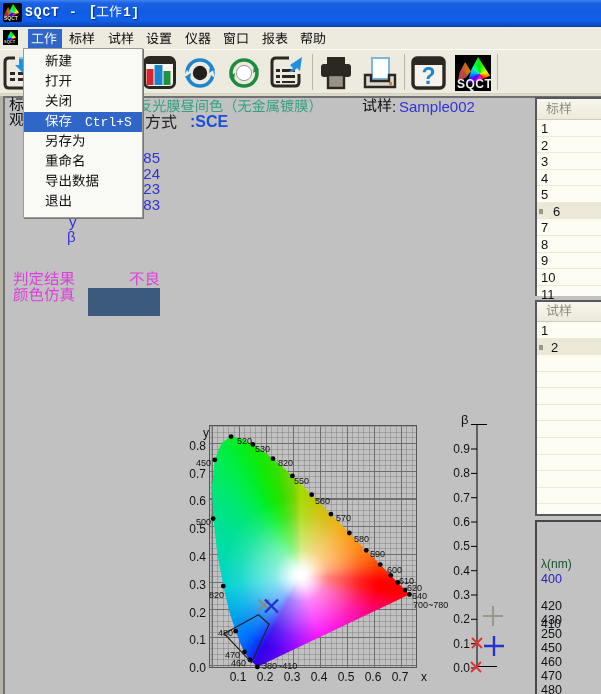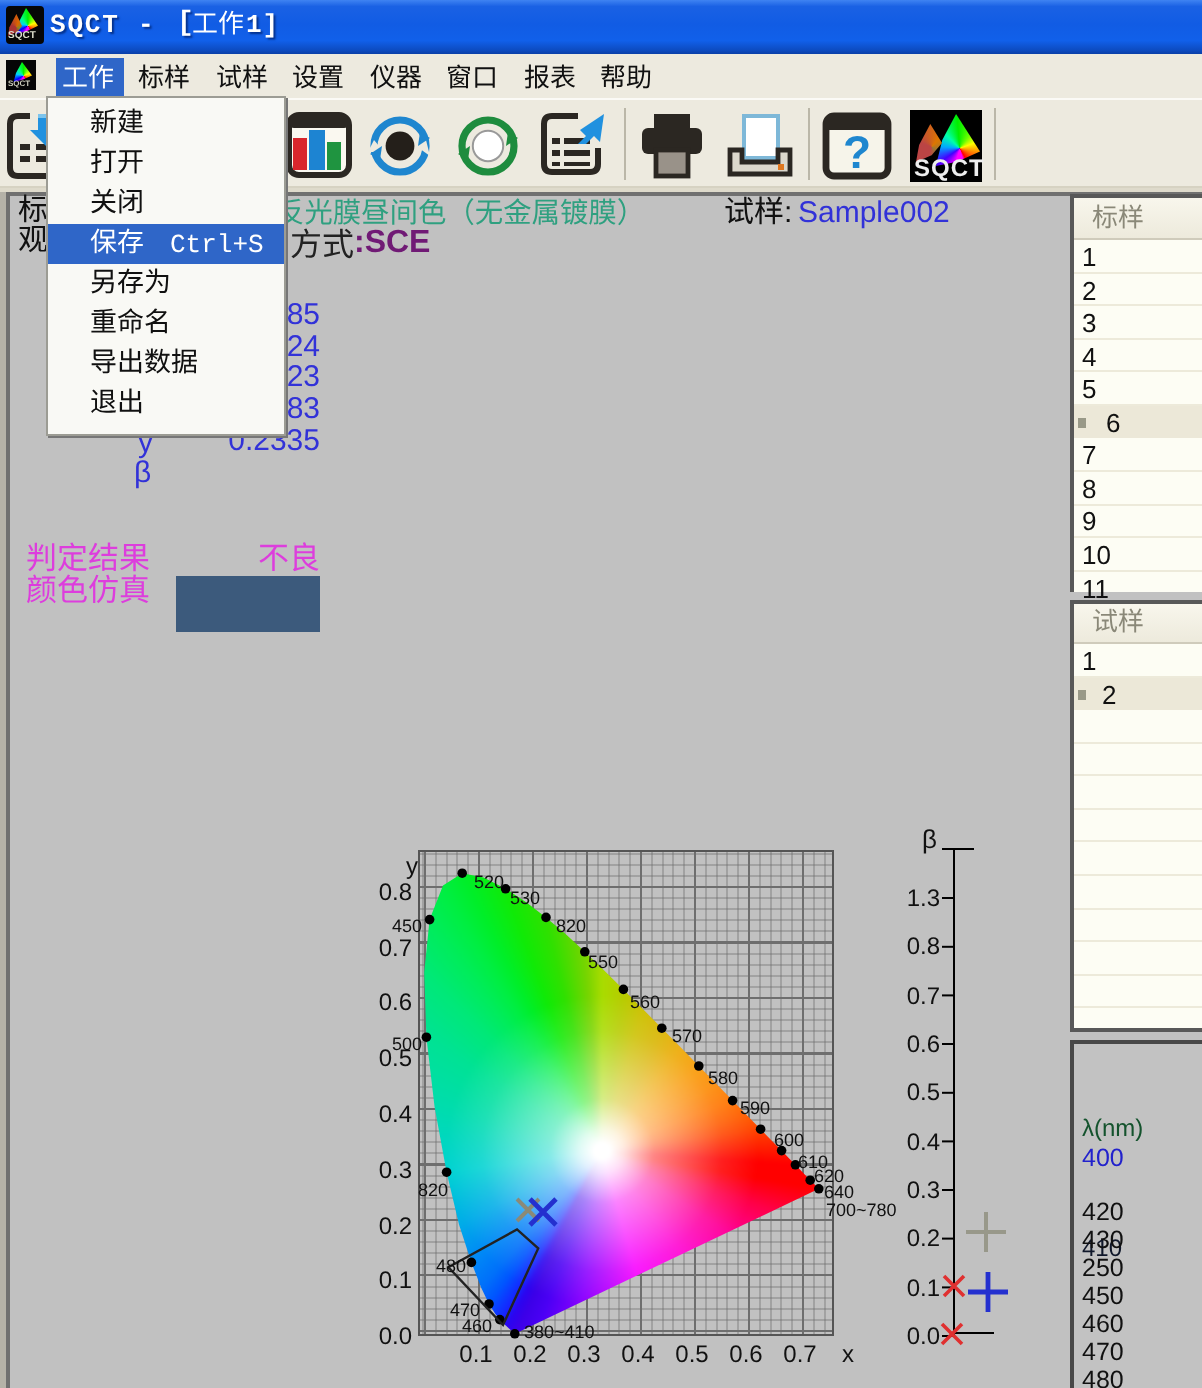--- a/index.html
+++ b/index.html
@@ -134,26 +134,25 @@
       <path fill="#2FA080" d="M11.41 0.41C9.37 0.99 5.59 1.34 2.39 1.50V5.28C2.39 7.49 2.27 10.57 0.78 12.76C1.05 12.87 1.50 13.19 1.70 13.39C3.18 11.21 3.46 7.99 3.49 5.65H4.44C5.09 7.52 6.02 9.07 7.25 10.30C6.00 11.24 4.55 11.91 3.03 12.31C3.25 12.55 3.52 12.97 3.64 13.27C5.26 12.79 6.78 12.07 8.09 11.04C9.32 12.02 10.83 12.75 12.63 13.22C12.78 12.92 13.07 12.49 13.30 12.28C11.57 11.89 10.11 11.24 8.91 10.35C10.35 8.98 11.47 7.19 12.09 4.87L11.37 4.55L11.16 4.61H3.49V2.41C6.57 2.27 10.01 1.90 12.29 1.26ZM10.70 5.65C10.12 7.25 9.21 8.59 8.06 9.62C6.94 8.56 6.09 7.22 5.52 5.65Z M16.15 1.33C16.88 2.45 17.59 3.94 17.83 4.88L18.87 4.48C18.60 3.52 17.84 2.07 17.12 0.97ZM25.48 0.82C25.09 1.94 24.31 3.52 23.69 4.48L24.60 4.84C25.23 3.91 26.00 2.45 26.59 1.22ZM20.71 0.28V5.70H14.98V6.71H18.77C18.54 9.41 18.00 11.43 14.68 12.43C14.92 12.65 15.23 13.07 15.35 13.34C18.92 12.16 19.63 9.84 19.89 6.71H22.53V11.75C22.53 12.97 22.87 13.31 24.15 13.31C24.40 13.31 25.92 13.31 26.21 13.31C27.42 13.31 27.70 12.70 27.83 10.38C27.53 10.29 27.07 10.11 26.83 9.92C26.78 11.97 26.69 12.31 26.12 12.31C25.78 12.31 24.53 12.31 24.26 12.31C23.71 12.31 23.60 12.22 23.60 11.75V6.71H27.66V5.70H21.79V0.28Z M35.57 6.34H40.02V7.36H35.57ZM35.57 4.60H40.02V5.60H35.57ZM38.85 0.29V1.46H36.73V0.29H35.75V1.46H33.81V2.35H35.75V3.39H36.73V2.35H38.85V3.40H39.83V2.35H41.84V1.46H39.83V0.29ZM34.59 3.81V8.15H37.18C37.16 8.52 37.11 8.87 37.04 9.20H33.81V10.12H36.80C36.35 11.30 35.42 12.08 33.44 12.56C33.65 12.75 33.90 13.12 34.00 13.37C36.25 12.78 37.30 11.82 37.81 10.36C38.46 11.84 39.63 12.89 41.30 13.37C41.44 13.10 41.74 12.72 41.98 12.51C40.42 12.15 39.31 11.30 38.70 10.12H41.79V9.20H38.11C38.16 8.87 38.21 8.52 38.24 8.15H41.02V3.81ZM29.79 0.92V5.99C29.79 8.05 29.70 10.89 28.82 12.87C29.05 12.96 29.45 13.19 29.63 13.33C30.24 11.97 30.50 10.18 30.61 8.49H32.40V12.07C32.40 12.25 32.34 12.31 32.19 12.31C32.03 12.32 31.53 12.32 30.99 12.31C31.11 12.55 31.24 12.99 31.26 13.22C32.07 13.22 32.56 13.20 32.88 13.04C33.19 12.87 33.29 12.59 33.29 12.09V0.92ZM30.68 1.90H32.40V4.17H30.68ZM30.68 5.15H32.40V7.49H30.65L30.68 5.99Z M43.63 11.89V12.92H55.59V11.89ZM46.68 8.73H52.55V10.01H46.68ZM46.68 6.70H52.55V7.95H46.68ZM44.92 0.76V2.75C44.92 4.27 44.68 6.31 43.05 7.79C43.26 7.93 43.70 8.34 43.87 8.57C45.14 7.42 45.69 5.85 45.89 4.40H51.29C51.57 4.94 51.91 5.43 52.32 5.89H45.70V10.82H53.57V7.04C54.15 7.48 54.81 7.83 55.49 8.09C55.66 7.79 55.99 7.39 56.24 7.17C54.65 6.70 53.26 5.65 52.42 4.40H54.74V0.76ZM46.00 1.70H53.66V3.46H45.99L46.00 2.76Z M58.09 3.47V13.34H59.18V3.47ZM58.30 0.97C58.95 1.60 59.69 2.49 60.02 3.06L60.90 2.49C60.56 1.90 59.79 1.06 59.12 0.46ZM62.18 8.02H65.58V9.94H62.18ZM62.18 5.23H65.58V7.12H62.18ZM61.21 4.34V10.82H66.59V4.34ZM61.79 1.07V2.08H68.67V12.05C68.67 12.24 68.61 12.29 68.42 12.31C68.24 12.31 67.66 12.32 67.06 12.29C67.20 12.56 67.35 13.02 67.40 13.27C68.27 13.27 68.88 13.27 69.26 13.10C69.63 12.92 69.76 12.65 69.76 12.05V1.07Z M77.73 5.22V7.68H74.45V5.22ZM78.76 5.22H82.16V7.68H78.76ZM79.49 2.48C79.07 3.08 78.54 3.73 78.01 4.21H74.25C74.80 3.67 75.31 3.09 75.78 2.48ZM76.02 0.24C75.03 2.15 73.30 3.87 71.55 4.95C71.75 5.18 72.05 5.72 72.15 5.94C72.57 5.66 73.00 5.33 73.41 4.98V11.06C73.41 12.72 74.10 13.10 76.36 13.10C76.87 13.10 81.29 13.10 81.86 13.10C83.97 13.10 84.41 12.46 84.67 10.25C84.36 10.19 83.92 10.02 83.63 9.85C83.48 11.72 83.25 12.12 81.84 12.12C80.88 12.12 77.04 12.12 76.29 12.12C74.73 12.12 74.45 11.92 74.45 11.07V8.70H82.16V9.34H83.22V4.21H79.30C79.97 3.53 80.62 2.71 81.11 1.95L80.41 1.46L80.20 1.53H76.43C76.63 1.22 76.82 0.90 76.99 0.59Z M95.06 6.81C95.06 9.58 96.19 11.84 97.89 13.57L98.74 13.13C97.11 11.44 96.10 9.34 96.10 6.81C96.10 4.28 97.11 2.18 98.74 0.49L97.89 0.05C96.19 1.78 95.06 4.04 95.06 6.81Z M101.01 1.23V2.28H105.73C105.69 3.29 105.64 4.37 105.47 5.43H100.13V6.47H105.27C104.69 8.91 103.31 11.20 99.95 12.48C100.22 12.69 100.53 13.07 100.67 13.34C104.34 11.88 105.76 9.25 106.35 6.47H106.65V11.36C106.65 12.65 107.05 13.02 108.53 13.02C108.82 13.02 110.85 13.02 111.18 13.02C112.54 13.02 112.89 12.42 113.03 10.15C112.71 10.08 112.25 9.89 111.99 9.69C111.92 11.64 111.81 11.97 111.11 11.97C110.67 11.97 108.97 11.97 108.63 11.97C107.90 11.97 107.76 11.87 107.76 11.36V6.47H112.90V5.43H106.54C106.69 4.37 106.76 3.30 106.79 2.28H112.09V1.23Z M116.41 9.11C116.95 9.92 117.50 11.04 117.73 11.72L118.65 11.33C118.42 10.63 117.84 9.55 117.29 8.77ZM124.00 8.76C123.65 9.55 123.01 10.69 122.51 11.40L123.32 11.74C123.83 11.09 124.49 10.05 125.01 9.15ZM120.68 0.15C119.33 2.27 116.70 3.93 114.02 4.79C114.31 5.05 114.59 5.46 114.76 5.77C115.53 5.49 116.29 5.15 117.02 4.74V5.53H120.10V7.46H115.20V8.44H120.10V11.95H114.56V12.93H126.86V11.95H121.22V8.44H126.20V7.46H121.22V5.53H124.36V4.64C125.13 5.08 125.91 5.45 126.64 5.72C126.82 5.43 127.14 5.02 127.40 4.79C125.24 4.11 122.71 2.64 121.32 1.10L121.67 0.59ZM124.19 4.54H117.37C118.62 3.80 119.77 2.89 120.71 1.86C121.66 2.84 122.90 3.79 124.19 4.54Z M130.83 1.76H139.31V3.02H130.83ZM129.78 0.90V5.05C129.78 7.32 129.66 10.49 128.25 12.72C128.52 12.82 128.99 13.09 129.19 13.26C130.64 10.93 130.83 7.46 130.83 5.05V3.87H140.38V0.90ZM132.91 6.80H135.42V7.81H132.91ZM136.39 6.80H138.97V7.81H136.39ZM137.28 10.50 137.71 11.13 136.39 11.17V10.08H139.61V12.38C139.61 12.52 139.57 12.58 139.40 12.58C139.23 12.59 138.70 12.59 138.08 12.56C138.18 12.79 138.30 13.09 138.35 13.33C139.24 13.33 139.82 13.33 140.16 13.20C140.52 13.06 140.60 12.85 140.60 12.38V9.31H136.39V8.50H139.98V6.12H136.39V5.28C137.65 5.18 138.84 5.04 139.77 4.87L139.13 4.21C137.42 4.54 134.23 4.72 131.64 4.77C131.74 4.95 131.84 5.26 131.87 5.46C132.99 5.46 134.23 5.42 135.42 5.35V6.12H131.94V8.50H135.42V9.31H131.37V13.36H132.35V10.08H135.42V11.20L132.92 11.28L132.98 12.09C134.37 12.04 136.26 11.94 138.15 11.84L138.52 12.52L139.18 12.26C138.93 11.75 138.39 10.91 137.92 10.30Z M151.17 0.42C151.34 0.78 151.51 1.19 151.62 1.57H148.24V5.82C148.24 7.92 148.13 10.83 146.88 12.89C147.14 12.97 147.55 13.22 147.72 13.36C149.01 11.23 149.19 8.03 149.19 5.82V4.88H150.47V7.02H154.16V4.88H155.46V3.99H154.16V2.89H153.24V3.99H151.35V2.89H150.47V3.99H149.19V2.49H155.56V1.57H152.69C152.55 1.15 152.33 0.65 152.11 0.24ZM153.24 4.88V6.23H151.35V4.88ZM153.80 8.78C153.44 9.48 152.94 10.09 152.36 10.62C151.79 10.08 151.34 9.47 151.00 8.78ZM149.39 7.89V8.78H150.02C150.42 9.68 150.96 10.49 151.64 11.18C150.78 11.75 149.81 12.16 148.80 12.42C149.00 12.63 149.24 13.06 149.34 13.31C150.43 12.99 151.48 12.52 152.38 11.85C153.18 12.49 154.11 12.99 155.14 13.31C155.29 13.07 155.57 12.70 155.80 12.51C154.80 12.24 153.89 11.81 153.13 11.24C153.99 10.43 154.69 9.40 155.12 8.10L154.48 7.86L154.29 7.89ZM144.41 0.32C144.01 1.64 143.29 2.93 142.48 3.79C142.66 4.01 142.93 4.55 143.03 4.78C143.51 4.27 143.97 3.62 144.37 2.89H147.55V1.90H144.85C145.05 1.47 145.22 1.03 145.36 0.59ZM144.59 13.23C144.78 13.03 145.15 12.80 147.39 11.51C147.32 11.30 147.23 10.89 147.21 10.60L145.74 11.37V8.30H147.49V7.32H145.74V5.41H147.36V4.44H143.50V5.41H144.76V7.32H142.79V8.30H144.76V11.28C144.76 11.87 144.37 12.18 144.13 12.31C144.30 12.53 144.51 12.97 144.59 13.23Z M163.37 6.34H167.82V7.36H163.37ZM163.37 4.60H167.82V5.60H163.37ZM166.65 0.29V1.46H164.53V0.29H163.55V1.46H161.61V2.35H163.55V3.39H164.53V2.35H166.65V3.40H167.63V2.35H169.64V1.46H167.63V0.29ZM162.39 3.81V8.15H164.98C164.96 8.52 164.91 8.87 164.84 9.20H161.61V10.12H164.60C164.15 11.30 163.22 12.08 161.24 12.56C161.45 12.75 161.70 13.12 161.80 13.37C164.05 12.78 165.10 11.82 165.61 10.36C166.26 11.84 167.43 12.89 169.10 13.37C169.24 13.10 169.54 12.72 169.78 12.51C168.22 12.15 167.11 11.30 166.50 10.12H169.59V9.20H165.91C165.96 8.87 166.01 8.52 166.04 8.15H168.82V3.81ZM157.59 0.92V5.99C157.59 8.05 157.50 10.89 156.62 12.87C156.85 12.96 157.25 13.19 157.43 13.33C158.04 11.97 158.30 10.18 158.41 8.49H160.20V12.07C160.20 12.25 160.14 12.31 159.99 12.31C159.83 12.32 159.33 12.32 158.79 12.31C158.91 12.55 159.04 12.99 159.06 13.22C159.87 13.22 160.36 13.20 160.68 13.04C160.99 12.87 161.09 12.59 161.09 12.09V0.92ZM158.48 1.90H160.20V4.17H158.48ZM158.48 5.15H160.20V7.49H158.45L158.48 5.99Z M174.73 6.81C174.73 4.04 173.60 1.78 171.90 0.05L171.05 0.49C172.68 2.18 173.69 4.28 173.69 6.81C173.69 9.34 172.68 11.44 171.05 13.13L171.90 13.57C173.60 11.84 174.73 9.58 174.73 6.81Z"></path>
     </svg>
 <svg style="position:absolute;left:362px;top:98px" width="30" height="17">
       <path fill="#111" d="M1.79 1.27C2.56 1.93 3.52 2.89 3.97 3.51L4.75 2.73C4.30 2.13 3.33 1.23 2.55 0.58ZM11.65 0.96C12.28 1.62 12.97 2.53 13.27 3.13L14.1 2.58C13.77 1.99 13.06 1.12 12.43 0.48ZM0.75 5.01V6.09H2.83V11.49C2.83 12.13 2.38 12.57 2.11 12.73C2.31 12.96 2.58 13.44 2.68 13.71C2.90 13.44 3.31 13.17 5.88 11.44C5.77 11.22 5.64 10.78 5.56 10.48L3.9 11.56V5.01ZM10.06 0.37 10.15 3.42H5.18V4.5H10.2C10.46 10.15 11.17 14.01 13.03 14.05C13.60 14.05 14.20 13.42 14.50 10.89C14.29 10.8 13.81 10.5 13.60 10.27C13.51 11.74 13.33 12.58 13.06 12.58C12.13 12.54 11.54 9.13 11.30 4.5H14.38V3.42H11.26C11.23 2.44 11.20 1.42 11.20 0.37ZM5.39 11.98 5.71 13.05C6.97 12.67 8.61 12.19 10.18 11.73L10.03 10.72L8.28 11.22V7.74H9.69V6.69H5.67V7.74H7.24V11.50Z M21.61 0.73C22.12 1.5 22.66 2.52 22.87 3.16L23.92 2.73C23.7 2.08 23.13 1.11 22.60 0.36ZM27.33 0.25C27.0 1.14 26.43 2.34 25.92 3.18H20.98V4.21H24.36V6.28H21.45V7.32H24.36V9.43H20.41V10.5H24.36V14.08H25.48V10.5H29.20V9.43H25.48V7.32H28.42V6.28H25.48V4.21H28.92V3.18H27.10C27.55 2.43 28.04 1.48 28.47 0.64ZM17.74 0.30V3.19H15.82V4.24H17.74C17.31 6.28 16.39 8.68 15.46 9.94C15.66 10.21 15.94 10.71 16.06 11.04C16.68 10.12 17.28 8.68 17.74 7.17V14.08H18.82V6.30C19.23 7.05 19.69 7.92 19.89 8.41L20.59 7.57C20.34 7.15 19.23 5.43 18.82 4.89V4.24H20.41V3.19H18.82V0.30Z"></path>
     </svg>
 <div class="abs" style="left:392px;top:98px;font-size:15px;color:#111">:</div>
 <div class="abs" style="left:399px;top:98px;font-size:15px;color:#3232D8">Sample002</div>
 <svg style="position:absolute;left:145px;top:114px" width="32" height="18">
       <path fill="#222" d="M7.04 0.67C7.45 1.42 7.93 2.44 8.12 3.08H1.08V4.25H5.45C5.26 7.93 4.86 12.08 0.73 14.12C1.05 14.35 1.44 14.76 1.61 15.07C4.65 13.48 5.85 10.83 6.36 7.98H12.09C11.84 11.6 11.52 13.15 11.05 13.56C10.84 13.72 10.64 13.76 10.28 13.76C9.85 13.76 8.73 13.74 7.58 13.64C7.82 13.96 7.98 14.46 8.01 14.81C9.08 14.89 10.14 14.91 10.70 14.86C11.32 14.83 11.72 14.71 12.09 14.30C12.72 13.68 13.04 11.93 13.36 7.39C13.39 7.21 13.40 6.81 13.40 6.81H6.56C6.65 5.96 6.72 5.10 6.76 4.25H14.97V3.08H8.22L9.36 2.59C9.13 1.95 8.64 0.97 8.19 0.22Z M27.34 1.10C28.17 1.67 29.16 2.54 29.64 3.11L30.48 2.36C30.0 1.80 28.97 0.99 28.16 0.43ZM25.04 0.38C25.04 1.37 25.07 2.35 25.12 3.31H16.88V4.48H25.20C25.61 10.43 26.96 15.07 29.58 15.07C30.81 15.07 31.26 14.25 31.47 11.45C31.13 11.32 30.68 11.05 30.41 10.78C30.30 12.92 30.12 13.82 29.68 13.82C28.09 13.82 26.84 9.90 26.44 4.48H31.15V3.31H26.38C26.33 2.36 26.32 1.39 26.32 0.38ZM16.94 13.37 17.32 14.56C19.37 14.11 22.32 13.44 25.04 12.8L24.94 11.71L21.52 12.44V8.03H24.51V6.86H17.44V8.03H20.32V12.68Z"></path>
     </svg>
-<div class="abs" style="left:177px;top:113px;font:bold 16px 'Liberation Sans';color:#701a75">:SCE</div>
+<div class="abs" style="left:190px;top:113px;font:bold 16px 'Liberation Sans';color:#1d4ed8">:SCE</div>
 <div class="abs" style="left:0;top:149.0px;width:160px;text-align:right;font-size:15px;color:#3232D8">85</div>
 <div class="abs" style="left:0;top:164.7px;width:160px;text-align:right;font-size:15px;color:#3232D8">24</div>
 <div class="abs" style="left:0;top:180.4px;width:160px;text-align:right;font-size:15px;color:#3232D8">23</div>
 <div class="abs" style="left:0;top:196.1px;width:160px;text-align:right;font-size:15px;color:#3232D8">83</div>
-<div class="abs" style="left:0;top:211.8px;width:160px;text-align:right;font-size:15px;color:#3232D8">0.2335</div>
 <div class="abs" style="left:69px;top:212.5px;font-size:15px;color:#3232D8">y</div>
 <div class="abs" style="left:67px;top:227.5px;font-size:15px;color:#3232D8">β</div>
 <svg style="position:absolute;left:13px;top:270.5px" width="62" height="17">
       <path fill="#DD3DDD" d="M13.00 0.60V13.03C13.00 13.33 12.88 13.42 12.58 13.42C12.29 13.43 11.31 13.45 10.21 13.40C10.40 13.74 10.58 14.27 10.64 14.58C12.07 14.60 12.94 14.57 13.45 14.36C13.93 14.18 14.15 13.82 14.15 13.03V0.60ZM9.78 2.17V10.77H10.89V2.17ZM7.75 1.14C7.34 2.20 6.72 3.41 6.16 4.24C6.43 4.35 6.91 4.58 7.14 4.75C7.67 3.89 8.33 2.57 8.81 1.44ZM1.13 1.59C1.70 2.54 2.38 3.81 2.68 4.61L3.70 4.16C3.37 3.37 2.69 2.15 2.10 1.22ZM0.71 8.69V9.78H4.04C3.67 11.31 2.85 12.75 1.13 13.84C1.41 14.02 1.82 14.43 2.01 14.66C4.01 13.39 4.89 11.65 5.27 9.78H8.81V8.69H5.42C5.50 8.01 5.51 7.31 5.51 6.63V6.07H8.41V4.96H5.51V0.38H4.35V4.96H1.28V6.07H4.35V6.63C4.35 7.31 4.32 8.01 4.24 8.69Z M18.97 7.47C18.64 10.27 17.79 12.49 16.05 13.84C16.33 14.01 16.81 14.39 17.00 14.61C18.04 13.71 18.78 12.53 19.32 11.09C20.75 13.77 23.07 14.32 26.31 14.32H29.94C29.99 13.98 30.20 13.42 30.38 13.14C29.62 13.15 26.95 13.15 26.38 13.15C25.46 13.15 24.61 13.11 23.83 12.97V9.84H28.45V8.75H23.83V6.21H27.82V5.08H18.77V6.21H22.63V12.64C21.35 12.16 20.38 11.25 19.77 9.62C19.93 8.99 20.05 8.30 20.15 7.59ZM22.10 0.52C22.36 0.99 22.64 1.58 22.81 2.06H16.77V5.44H17.91V3.16H28.53V5.44H29.72V2.06H24.14C23.99 1.55 23.59 0.77 23.25 0.20Z M31.54 12.50 31.74 13.70C33.27 13.36 35.34 12.92 37.29 12.47L37.2 11.40C35.12 11.82 32.98 12.27 31.54 12.50ZM31.86 6.71C32.10 6.60 32.48 6.52 34.45 6.29C33.75 7.26 33.10 8.04 32.81 8.33C32.30 8.89 31.94 9.26 31.58 9.34C31.72 9.65 31.91 10.23 31.97 10.47C32.34 10.27 32.90 10.15 37.23 9.36C37.2 9.11 37.15 8.64 37.16 8.33L33.71 8.89C34.96 7.54 36.19 5.90 37.24 4.23L36.17 3.58C35.88 4.13 35.54 4.69 35.18 5.23L33.12 5.40C34.03 4.12 34.93 2.48 35.63 0.89L34.44 0.40C33.82 2.21 32.70 4.13 32.34 4.63C32.02 5.13 31.74 5.48 31.46 5.54C31.60 5.87 31.80 6.46 31.86 6.71ZM40.90 0.29V2.38H37.32V3.50H40.90V5.92H37.71V7.03H45.35V5.92H42.09V3.50H45.61V2.38H42.09V0.29ZM38.11 8.61V14.55H39.24V13.88H43.80V14.49H44.96V8.61ZM39.24 12.83V9.67H43.80V12.83Z M48.96 1.05V7.22H53.64V8.54H47.46V9.61H52.7C51.30 11.09 49.08 12.43 47.05 13.09C47.32 13.34 47.67 13.76 47.86 14.05C49.91 13.28 52.14 11.81 53.64 10.10V14.57H54.87V10.02C56.40 11.68 58.66 13.19 60.66 13.98C60.83 13.68 61.20 13.25 61.45 13.00C59.50 12.35 57.25 11.03 55.81 9.61H61.05V8.54H54.87V7.22H59.64V1.05ZM50.15 4.60H53.64V6.21H50.15ZM54.87 4.60H58.38V6.21H54.87ZM50.15 2.06H53.64V3.64H50.15ZM54.87 2.06H58.38V3.64H54.87Z"></path>
     </svg>
 <svg style="position:absolute;left:129px;top:270.5px" width="31" height="17">
       <path fill="#DD3DDD" d="M8.66 5.92C10.50 7.16 12.83 8.99 13.93 10.18L14.87 9.28C13.71 8.09 11.36 6.35 9.53 5.17ZM1.06 1.39V2.58H7.96C6.43 5.23 3.76 7.85 0.68 9.37C0.92 9.64 1.28 10.10 1.47 10.40C3.62 9.26 5.54 7.67 7.11 5.87V14.53H8.37V4.27C8.77 3.73 9.12 3.16 9.45 2.58H14.43V1.39Z M27.15 5.58V7.42H19.43V5.58ZM27.15 4.60H19.43V2.82H27.15ZM18.13 14.63C18.49 14.41 19.08 14.26 23.32 13.14C23.26 12.89 23.21 12.4 23.21 12.07L19.43 13.00V8.47H21.83C23.31 11.50 25.94 13.56 29.52 14.43C29.69 14.10 30.02 13.65 30.28 13.39C28.64 13.05 27.20 12.44 25.99 11.64C27.12 11.00 28.44 10.16 29.43 9.39L28.47 8.64C27.62 9.37 26.25 10.30 25.11 10.95C24.27 10.24 23.57 9.42 23.06 8.47H28.33V1.79H24.14C24.00 1.30 23.77 0.66 23.52 0.17L22.38 0.43C22.55 0.83 22.72 1.34 22.84 1.79H18.24V12.35C18.24 13.08 17.79 13.51 17.49 13.70C17.70 13.91 18.04 14.38 18.13 14.63Z"></path>
     </svg>
 <svg style="position:absolute;left:13px;top:286.5px" width="62" height="17">
       <path fill="#DD3DDD" d="M10.81 5.48C10.78 11.05 10.60 12.80 6.69 13.79C6.88 13.99 7.14 14.36 7.23 14.60C11.39 13.46 11.70 11.37 11.73 5.48ZM6.2 6.21C5.34 6.97 3.76 7.68 2.44 8.09C2.71 8.29 3.00 8.61 3.17 8.85C4.57 8.37 6.16 7.56 7.16 6.61ZM6.68 10.46C5.75 11.71 3.90 12.78 2.04 13.34C2.29 13.56 2.58 13.91 2.75 14.18C4.74 13.51 6.61 12.35 7.70 10.91ZM11.47 12.13C12.47 12.83 13.67 13.87 14.22 14.57L14.89 13.85C14.32 13.15 13.09 12.16 12.12 11.50ZM8.30 3.89V11.20H9.23V4.77H13.19V11.17H14.16V3.89H11.23C11.43 3.39 11.67 2.79 11.87 2.20H14.67V1.27H7.96V2.20H10.89C10.74 2.74 10.50 3.39 10.29 3.89ZM3.54 0.55C3.75 0.94 3.93 1.44 4.07 1.85H1.05V2.83H7.68V1.85H5.17C5.03 1.39 4.77 0.75 4.51 0.27ZM6.43 8.27C5.51 9.25 3.81 10.15 2.32 10.66C2.40 9.84 2.41 9.03 2.41 8.35V6.01H7.64V5.03H6.07C6.38 4.51 6.72 3.82 7.02 3.20L6.04 2.96C5.81 3.56 5.40 4.43 5.05 5.03H3.02L3.84 4.74C3.71 4.24 3.36 3.47 3.00 2.92L2.09 3.22C2.43 3.78 2.75 4.52 2.88 5.03H1.37V8.33C1.37 9.99 1.30 12.32 0.49 14.02C0.75 14.12 1.22 14.39 1.42 14.58C1.93 13.46 2.20 12.05 2.32 10.71C2.57 10.92 2.83 11.25 2.99 11.50C4.58 10.88 6.30 9.85 7.36 8.68Z M22.84 5.70V8.38H19.26V5.70ZM23.97 5.70H27.68V8.38H23.97ZM24.76 2.71C24.31 3.36 23.73 4.07 23.15 4.60H19.04C19.65 4.01 20.21 3.37 20.72 2.71ZM20.98 0.26C19.90 2.35 18.01 4.23 16.10 5.40C16.32 5.65 16.64 6.24 16.75 6.49C17.22 6.18 17.68 5.82 18.13 5.44V12.07C18.13 13.88 18.89 14.30 21.35 14.30C21.91 14.30 26.73 14.30 27.35 14.30C29.66 14.30 30.14 13.60 30.42 11.19C30.08 11.12 29.60 10.94 29.29 10.75C29.12 12.80 28.87 13.23 27.34 13.23C26.28 13.23 22.10 13.23 21.28 13.23C19.57 13.23 19.26 13.02 19.26 12.09V9.50H27.68V10.19H28.84V4.60H24.56C25.29 3.85 26.00 2.96 26.53 2.13L25.77 1.59L25.54 1.67H21.43C21.65 1.33 21.85 0.99 22.04 0.65Z M40.06 0.58C40.34 1.34 40.67 2.37 40.79 2.97L41.98 2.65C41.85 2.04 41.50 1.06 41.21 0.32ZM36.00 3.03V4.16H38.67C38.57 8.01 38.28 11.78 35.35 13.77C35.65 13.96 36.03 14.32 36.20 14.58C38.48 12.97 39.32 10.43 39.68 7.54H43.53C43.36 11.36 43.15 12.84 42.79 13.20C42.65 13.36 42.51 13.40 42.22 13.39C41.91 13.39 41.10 13.39 40.26 13.31C40.45 13.60 40.59 14.07 40.62 14.41C41.44 14.44 42.26 14.46 42.71 14.41C43.19 14.38 43.53 14.26 43.84 13.90C44.33 13.36 44.53 11.68 44.74 6.97C44.76 6.82 44.76 6.44 44.76 6.44H39.78C39.85 5.70 39.88 4.94 39.91 4.16H45.87V3.03ZM35.12 0.32C34.30 2.66 32.95 4.99 31.49 6.51C31.71 6.78 32.05 7.39 32.17 7.67C32.64 7.16 33.10 6.57 33.54 5.93V14.53H34.67V4.09C35.27 3.00 35.80 1.82 36.23 0.66Z M55.69 12.61C57.42 13.19 59.19 13.95 60.26 14.53L61.19 13.73C60.06 13.15 58.15 12.41 56.40 11.85ZM51.86 11.90C50.87 12.57 48.93 13.34 47.38 13.74C47.63 13.96 47.98 14.35 48.17 14.57C49.70 14.13 51.66 13.34 52.88 12.55ZM53.76 0.27 53.64 1.62H47.81V2.61H53.50L53.33 3.59H49.6V10.61H47.38V11.59H61.14V10.61H58.94V3.59H54.46L54.65 2.61H60.74V1.62H54.80L55.00 0.43ZM50.71 10.61V9.51H57.78V10.61ZM50.71 6.2H57.78V7.09H50.71ZM50.71 5.44V4.41H57.78V5.44ZM50.71 7.84H57.78V8.77H50.71Z"></path>
@@ -258,21 +257,21 @@
 <div class="abs" style="left:461px;top:412px;font-size:13px;color:#111">β</div>
 <div class="abs" style="left:442px;top:661px;width:28px;text-align:right;font-size:12px;color:#111">0.0</div>
 <div class="abs" style="left:442px;top:637px;width:28px;text-align:right;font-size:12px;color:#111">0.1</div>
 <div class="abs" style="left:442px;top:612px;width:28px;text-align:right;font-size:12px;color:#111">0.2</div>
 <div class="abs" style="left:442px;top:588px;width:28px;text-align:right;font-size:12px;color:#111">0.3</div>
 <div class="abs" style="left:442px;top:564px;width:28px;text-align:right;font-size:12px;color:#111">0.4</div>
 <div class="abs" style="left:442px;top:539px;width:28px;text-align:right;font-size:12px;color:#111">0.5</div>
 <div class="abs" style="left:442px;top:515px;width:28px;text-align:right;font-size:12px;color:#111">0.6</div>
 <div class="abs" style="left:442px;top:491px;width:28px;text-align:right;font-size:12px;color:#111">0.7</div>
 <div class="abs" style="left:442px;top:466px;width:28px;text-align:right;font-size:12px;color:#111">0.8</div>
-<div class="abs" style="left:442px;top:442px;width:28px;text-align:right;font-size:12px;color:#111">1.3</div>
+<div class="abs" style="left:442px;top:442px;width:28px;text-align:right;font-size:12px;color:#111">0.9</div>
 <div class="abs" style="left:535px;top:97px;width:66px;height:199px;background:#FDFDF4;border-top:2px solid #585858;border-left:2px solid #585858"></div>
 <div class="abs" style="left:537px;top:99px;width:64px;height:21px;background:linear-gradient(180deg,#F8F6EC,#EDEADC);border-bottom:1px solid #CFCBBB"></div>
 <svg style="position:absolute;left:546px;top:102px" width="26" height="15">
       <path fill="#8A8878" d="M6.05 1.24V2.17H11.72V1.24ZM10.12 6.95C10.73 8.25 11.34 9.94 11.54 10.97L12.44 10.64C12.21 9.62 11.59 7.96 10.95 6.69ZM6.38 6.73C6.04 8.11 5.46 9.50 4.73 10.43C4.95 10.54 5.34 10.81 5.52 10.94C6.22 9.95 6.87 8.43 7.27 6.92ZM5.48 4.35V5.27H8.26V10.94C8.26 11.11 8.21 11.16 8.02 11.18C7.85 11.18 7.24 11.19 6.56 11.16C6.69 11.46 6.83 11.88 6.87 12.16C7.78 12.16 8.38 12.14 8.76 11.98C9.13 11.81 9.25 11.51 9.25 10.95V5.27H12.42V4.35ZM2.62 0.25V3.01H0.63V3.92H2.41C1.98 5.53 1.14 7.41 0.31 8.38C0.49 8.63 0.75 9.03 0.85 9.29C1.50 8.46 2.14 7.09 2.62 5.69V12.20H3.60V5.40C4.04 6.04 4.56 6.85 4.78 7.26L5.35 6.5C5.09 6.13 3.97 4.70 3.60 4.27V3.92H5.30V3.01H3.60V0.25Z M18.73 0.63C19.17 1.30 19.64 2.18 19.82 2.74L20.73 2.36C20.54 1.80 20.04 0.96 19.59 0.31ZM23.68 0.22C23.4 0.98 22.90 2.02 22.46 2.75H18.18V3.65H21.11V5.44H18.59V6.34H21.11V8.17H17.69V9.1H21.11V12.20H22.08V9.1H25.31V8.17H22.08V6.34H24.63V5.44H22.08V3.65H25.06V2.75H23.49C23.88 2.10 24.31 1.28 24.67 0.55ZM15.37 0.25V2.76H13.71V3.67H15.37C15.00 5.44 14.20 7.52 13.40 8.61C13.57 8.85 13.81 9.28 13.92 9.56C14.45 8.77 14.97 7.52 15.37 6.21V12.20H16.31V5.46C16.66 6.11 17.06 6.86 17.23 7.29L17.84 6.56C17.62 6.20 16.66 4.70 16.31 4.23V3.67H17.69V2.76H16.31V0.25Z"></path>
     </svg>
 <div class="abs" style="left:537px;top:135.6px;width:64px;height:1px;background:#EDEADA"></div>
 <div class="abs" style="left:541px;top:121.0px;font-size:13px;color:#111">1</div>
 <div class="abs" style="left:537px;top:152.2px;width:64px;height:1px;background:#EDEADA"></div>
 <div class="abs" style="left:541px;top:137.6px;font-size:13px;color:#111">2</div>
 <div class="abs" style="left:537px;top:168.7px;width:64px;height:1px;background:#EDEADA"></div>

